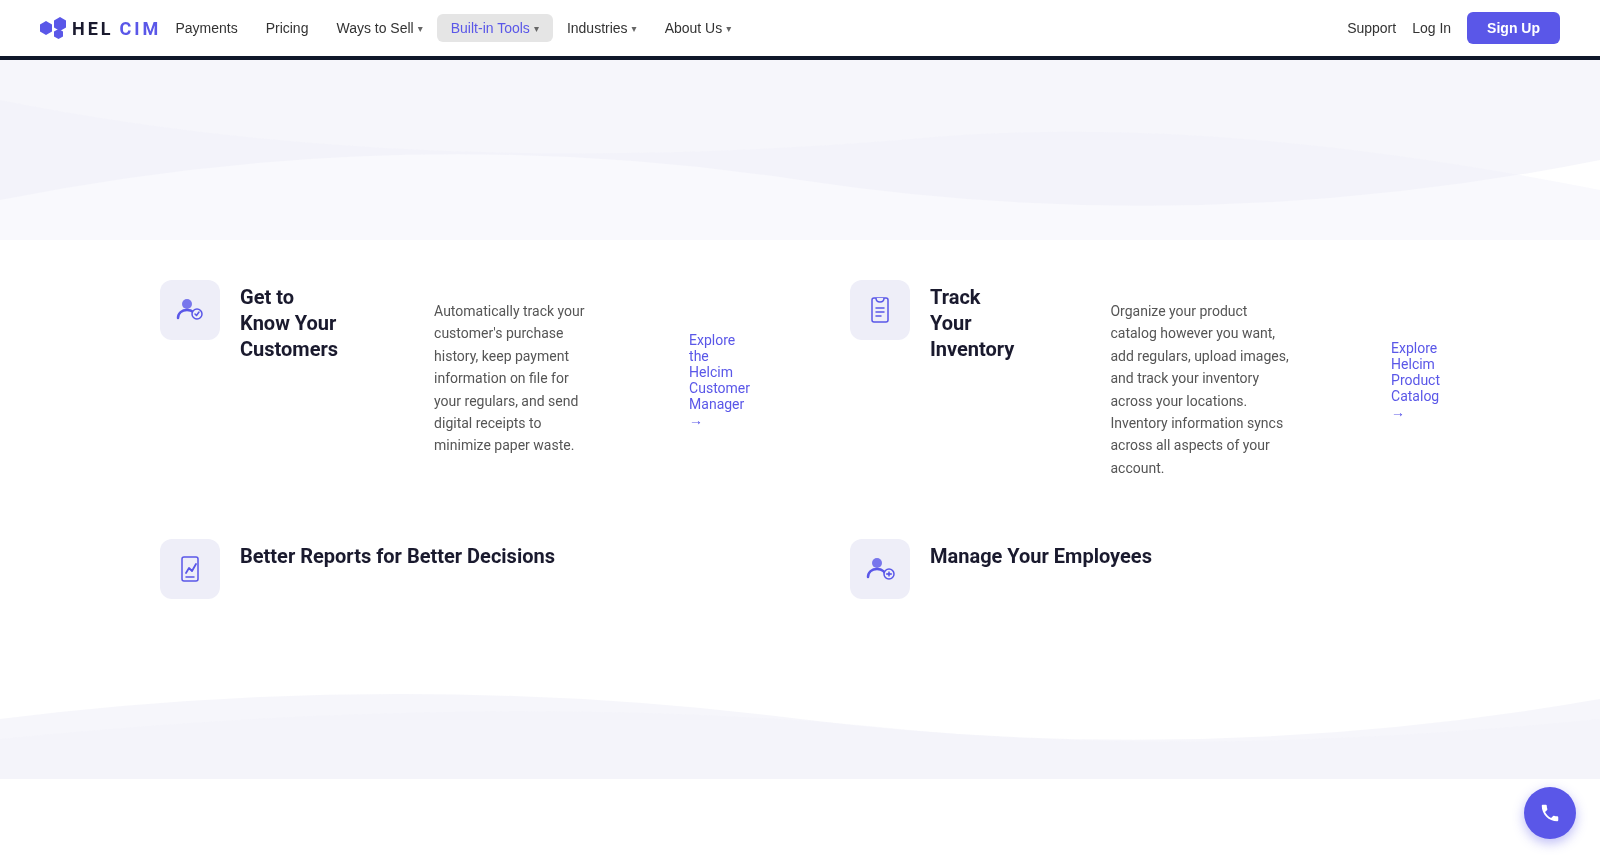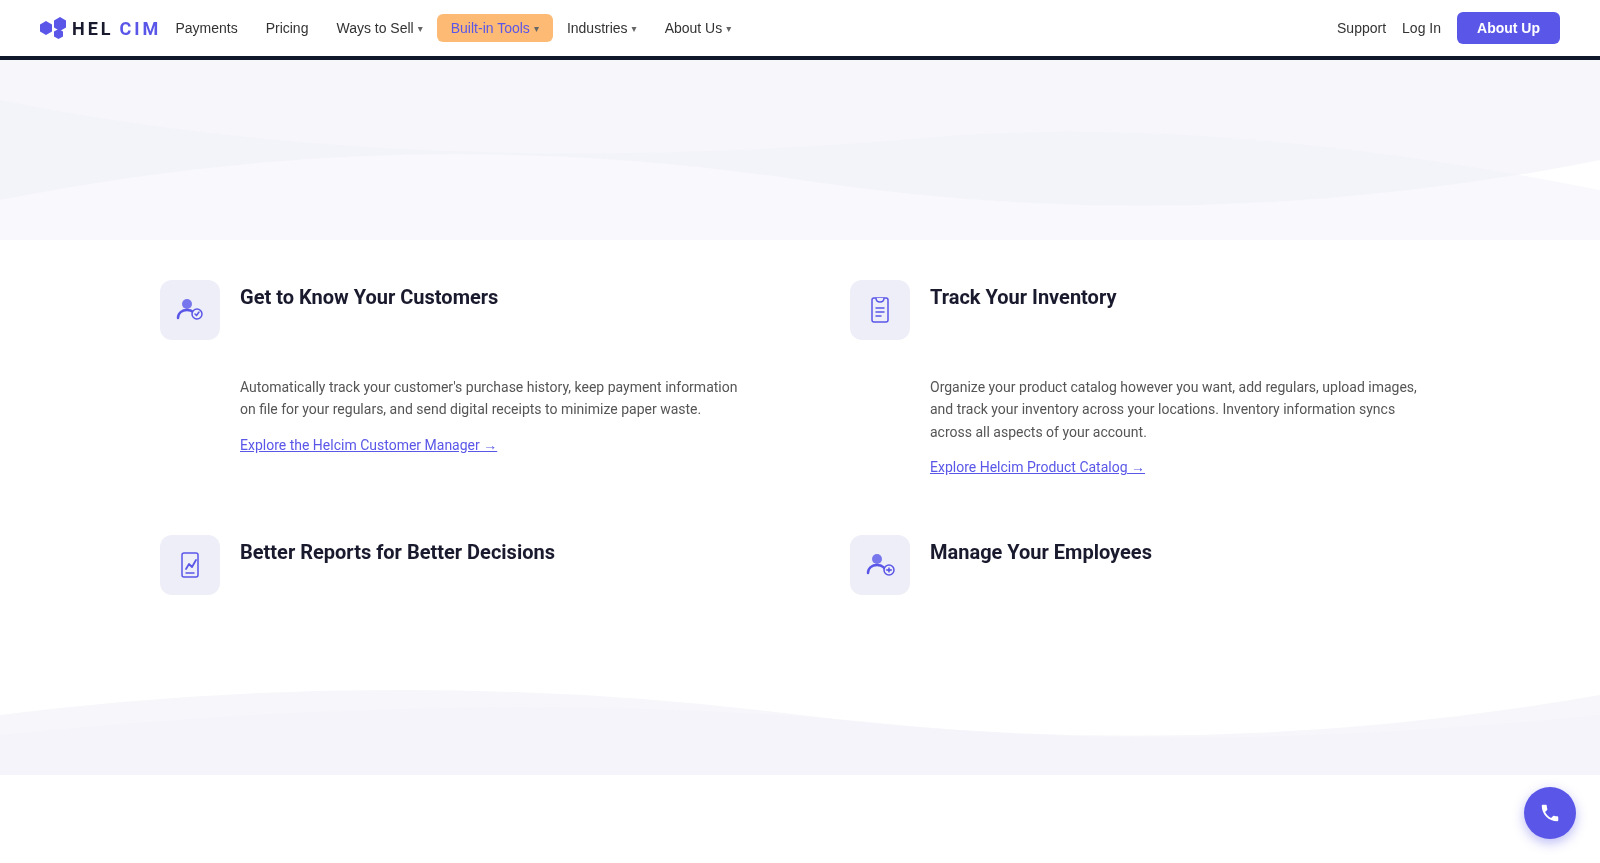--- a/index.html
+++ b/index.html
@@ -57,21 +57,21 @@
       cursor: pointer;
       border-radius: 6px;
       display: flex;
       align-items: center;
       gap: 4px;
       white-space: nowrap;
       background: transparent;
       border: none;
     }
     .nav-item.active {
-      background: #fdba74;
+      background: #e5e5e5;
       color: #5a57e8;
     }
     .nav-chevron {
       font-size: 10px;
       color: #666;
     }
     .navbar-actions {
       display: flex;
       align-items: center;
       gap: 16px;
@@ -121,21 +121,20 @@
     }
 
     .features-grid {
       display: grid;
       grid-template-columns: 1fr 1fr;
       gap: 60px 100px;
     }
 
     .feature-card {
       display: flex;
-      flex-direction: column;
       gap: 16px;
     }
 
     .feature-header {
       display: flex;
       align-items: flex-start;
       gap: 20px;
     }
 
     .feature-icon-wrap {
@@ -171,21 +170,20 @@
     }
 
     .feature-link {
       font-size: 14px;
       color: #5a57e8;
       cursor: pointer;
       padding-left: 80px;
       display: flex;
       align-items: center;
       gap: 4px;
-      text-decoration: underline;
     }
 
     
     .bottom-wave {
       position: relative;
       height: 120px;
       background: #fff;
       overflow: hidden;
     }
 
@@ -242,21 +240,21 @@
     </button>
     <button class="nav-item">
       <span>About Us</span>
       <span class="nav-chevron">▾</span>
     </button>
   </div>
 
   <div class="navbar-actions">
     <button class="btn-support">Support</button>
     <button class="btn-login">Log In</button>
-    <button class="btn-signup">About Up</button>
+    <button class="btn-signup">Sign Up</button>
   </div>
 </nav>
 
 <div class="hero-wave">
   <svg viewBox="0 0 1600 180" preserveAspectRatio="none" xmlns="http://www.w3.org/2000/svg">
     <path d="M0,0 L1600,0 L1600,100 Q1200,180 800,120 Q400,60 0,140 Z" fill="#eeeef8" opacity="0.5"></path>
     <path d="M0,40 Q400,120 900,80 Q1200,50 1600,130 L1600,180 L0,180 Z" fill="#f0f0f9" opacity="0.4"></path>
   </svg>
 </div>
 

